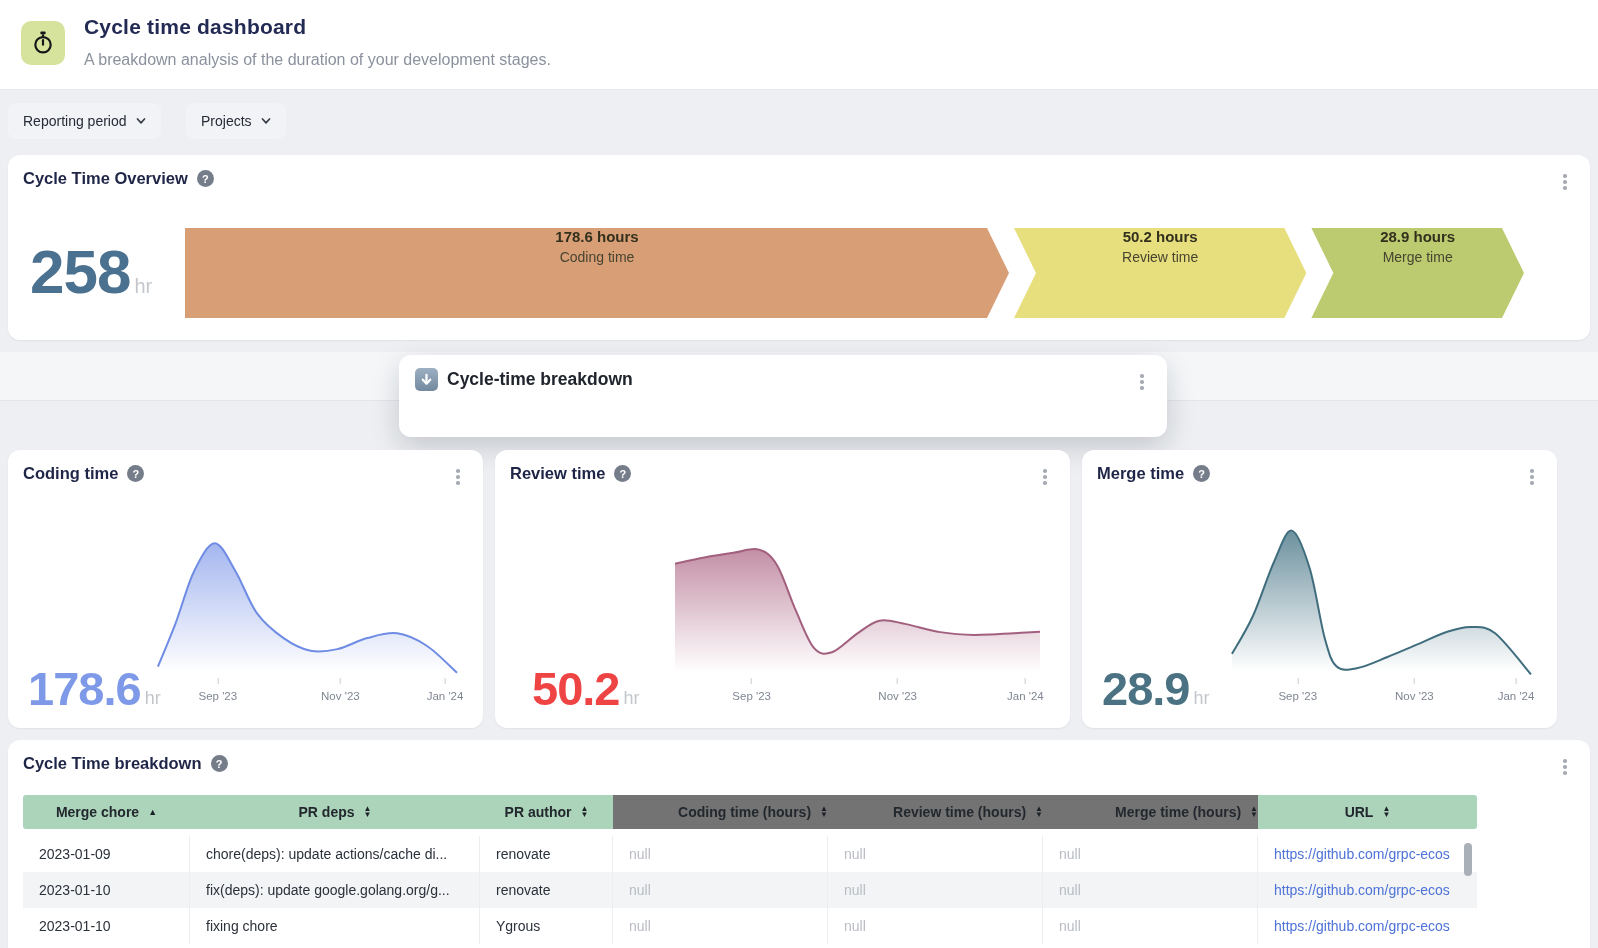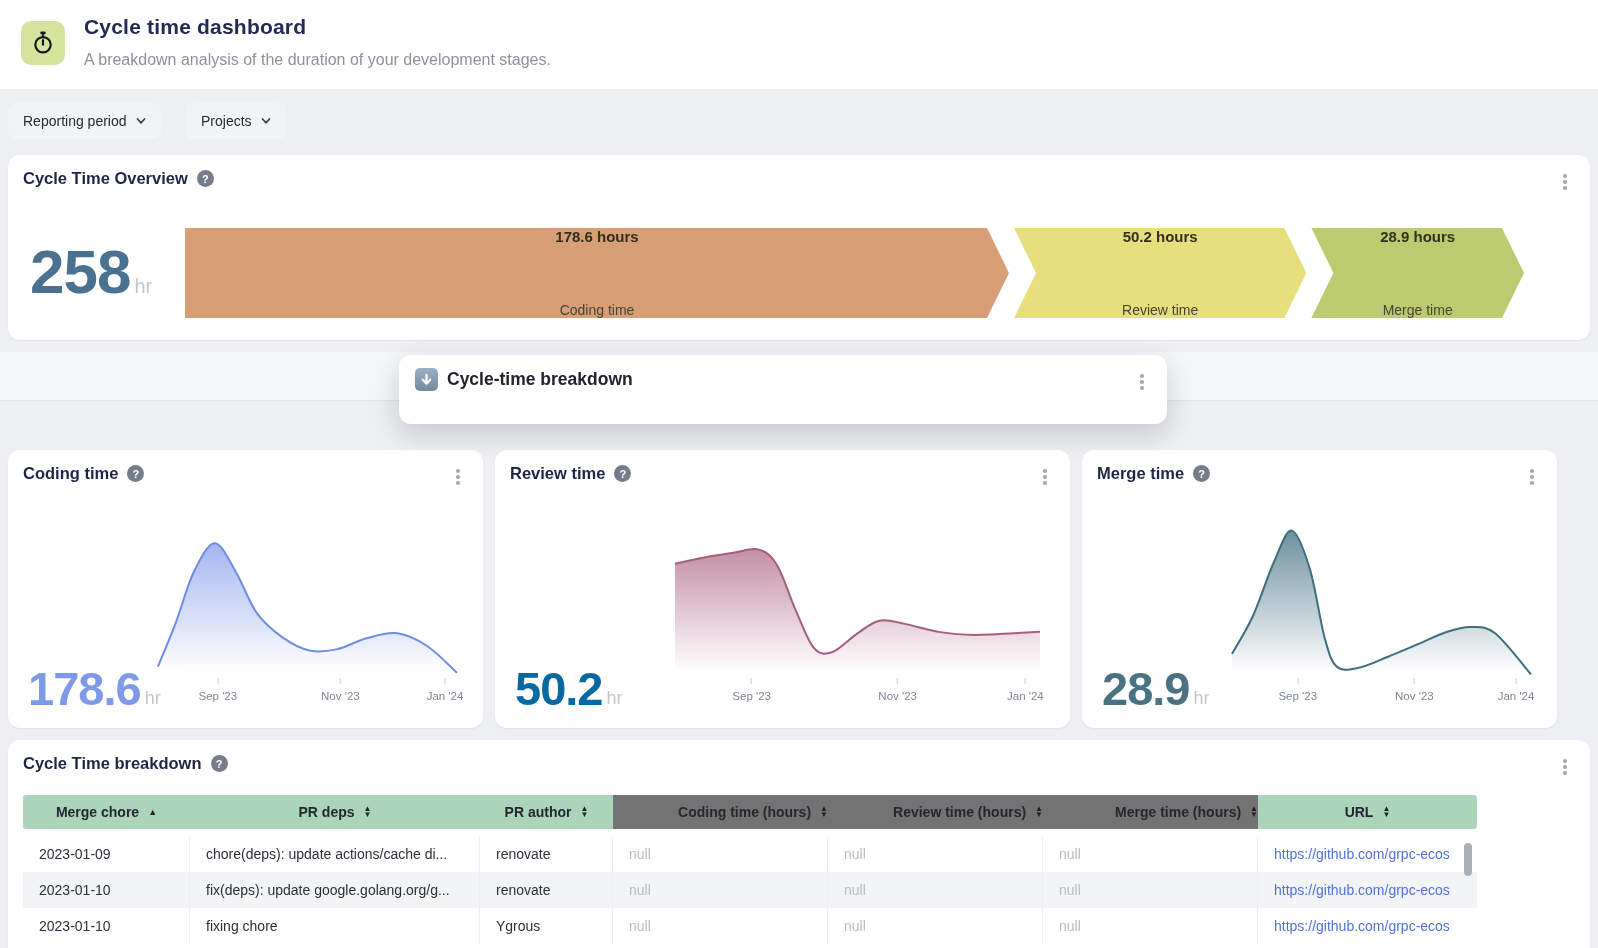--- a/index.html
+++ b/index.html
@@ -26,29 +26,29 @@
   .help-icon { width:17px; height:17px; border-radius:50%; background:#767d8a; color:#ffffff; font-size:11px; font-weight:bold; display:flex; align-items:center; justify-content:center; cursor:pointer; }
   .kebab { position:absolute; right:18px; top:18px; width:14px; height:18px; display:flex; flex-direction:column; align-items:center; justify-content:center; gap:2.5px; cursor:pointer; }
   .kebab i { width:3.5px; height:3.5px; border-radius:50%; background:#a6abb3; }
 
   
   #overview-card { left:8px; top:155px; width:1582px; height:185px; }
   .total-num { position:absolute; left:22px; top:86px; display:flex; align-items:flex-end; }
   .total-num .val { font-size:62px; font-weight:bold; color:#4b7190; letter-spacing:-1px; line-height:1; }
   .total-num .unit { font-size:20px; color:#c3c7cc; margin-left:4px; margin-bottom:5px; }
   .funnel { position:absolute; left:177px; top:73px; width:1339px; height:90px; display:flex; gap:5px; }
-  .funnel-seg { position:relative; flex-basis:0; display:flex; flex-direction:column; align-items:center; justify-content:space-between; }
+  .funnel-seg { position:relative; flex-basis:0; display:flex; flex-direction:column; align-items:center; justify-content:flex-start; }
   .funnel-seg.first { clip-path:polygon(0 0, calc(100% - 22px) 0, 100% 50%, calc(100% - 22px) 100%, 0 100%); }
   .funnel-seg.notched { clip-path:polygon(0 0, calc(100% - 22px) 0, 100% 50%, calc(100% - 22px) 100%, 0 100%, 22px 50%); }
   .funnel-seg .seg-value { font-size:15px; font-weight:bold; color:#32301d; }
   .funnel-seg .seg-label { font-size:14px; color:#474430; margin-top:4px; }
 
   
   .ghost-band { position:absolute; left:0; top:352px; width:1598px; height:49px; background:#f4f6f8; border-bottom:1px solid #e3e5e9; }
-  #floating-card { left:399px; top:355px; width:768px; height:69px; box-shadow:0 10px 28px rgba(16,24,40,.18); }
+  #floating-card { left:399px; top:355px; width:768px; height:82px; box-shadow:0 10px 28px rgba(16,24,40,.18); }
   .float-title-row { position:absolute; left:16px; top:13px; display:flex; align-items:center; gap:9px; }
   .down-emoji { width:23px; height:23px; border-radius:5px; background:linear-gradient(#9db0c2,#72899f); display:flex; align-items:center; justify-content:center; }
   .float-title { font-size:17.5px; font-weight:bold; color:#20242c; }
 
   
   .metric-card { top:450px; height:278px; }
   #mc0 { left:8px;   width:475px; }
   #mc1 { left:495px; width:575px; }
   #mc2 { left:1082px; width:475px; }
   .spark { position:absolute; top:68px; height:158px; overflow:visible; }
@@ -212,21 +212,21 @@
         </defs>
         <path d="M 0,29 C 1.3333333333333333,28.333333333333332 5.333333333333334,26.166666666666668 8,25 C 10.666666666666666,23.833333333333332 13.5,22.833333333333332 16,22 C 18.5,21.166666666666668 21,18.666666666666668 23,20 C 25,21.333333333333332 26.333333333333336,23.666666666666668 28.000000000000004,30 C 29.66666666666667,36.333333333333336 31.333333333333336,49.333333333333336 33,58 C 34.666666666666664,66.66666666666667 36.333333333333336,77.5 38,82 C 39.666666666666664,86.5 41,86.5 43,85 C 45,83.5 47.83333333333333,76.33333333333333 50,73 C 52.16666666666667,69.66666666666667 53.83333333333334,66 56.00000000000001,65 C 58.16666666666667,64 60.333333333333336,65.83333333333333 63,67 C 65.66666666666667,68.16666666666667 68.83333333333333,70.83333333333333 72,72 C 75.16666666666667,73.16666666666667 77.33333333333333,74 82,74 C 86.66666666666667,74 97,72.33333333333333 100,72 L 100,100 L 0,100 Z" fill="url(#grad1)"></path>
         <path d="M 0,29 C 1.3333333333333333,28.333333333333332 5.333333333333334,26.166666666666668 8,25 C 10.666666666666666,23.833333333333332 13.5,22.833333333333332 16,22 C 18.5,21.166666666666668 21,18.666666666666668 23,20 C 25,21.333333333333332 26.333333333333336,23.666666666666668 28.000000000000004,30 C 29.66666666666667,36.333333333333336 31.333333333333336,49.333333333333336 33,58 C 34.666666666666664,66.66666666666667 36.333333333333336,77.5 38,82 C 39.666666666666664,86.5 41,86.5 43,85 C 45,83.5 47.83333333333333,76.33333333333333 50,73 C 52.16666666666667,69.66666666666667 53.83333333333334,66 56.00000000000001,65 C 58.16666666666667,64 60.333333333333336,65.83333333333333 63,67 C 65.66666666666667,68.16666666666667 68.83333333333333,70.83333333333333 72,72 C 75.16666666666667,73.16666666666667 77.33333333333333,74 82,74 C 86.66666666666667,74 97,72.33333333333333 100,72" fill="none" stroke="#a25f7e" stroke-width="2" vector-effect="non-scaling-stroke"></path>
       </svg>
     <div class="axis">
         <div class="tick" style="left: 21%;"><i></i><span>Sep '23</span></div>
         <div class="tick" style="left: 61%;"><i></i><span>Nov '23</span></div>
         <div class="tick" style="left: 96%;"><i></i><span>Jan '24</span></div>
       </div>
     <div class="bignum">
-      <span class="val" style="color: #0369a1;">50.2</span>
+      <span class="val" style="color: #ef4444; margin-left: 17px;">50.2</span>
       <span class="unit">hr</span>
     </div>
   </section>
 
   <section class="card metric-card" id="mc2">
     <div class="card-title-row">
       <span class="card-title">Merge time</span>
       <span class="help-icon">?</span>
     </div>
     <span class="kebab">

